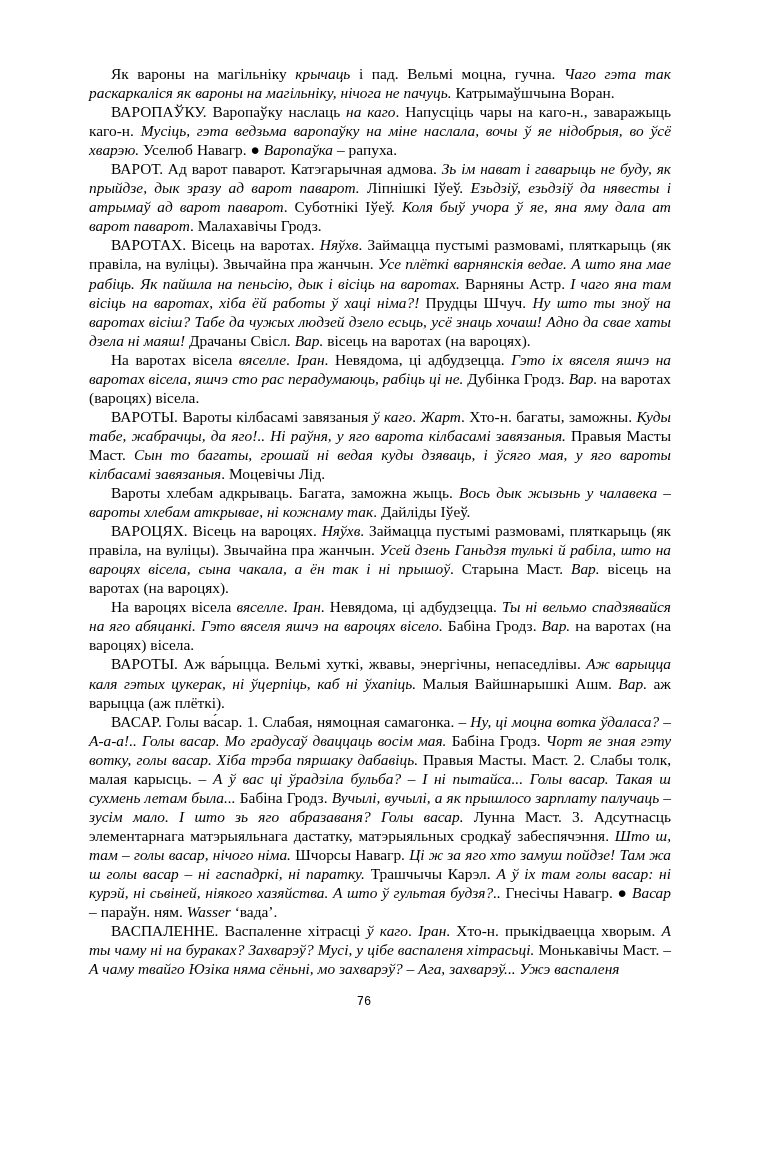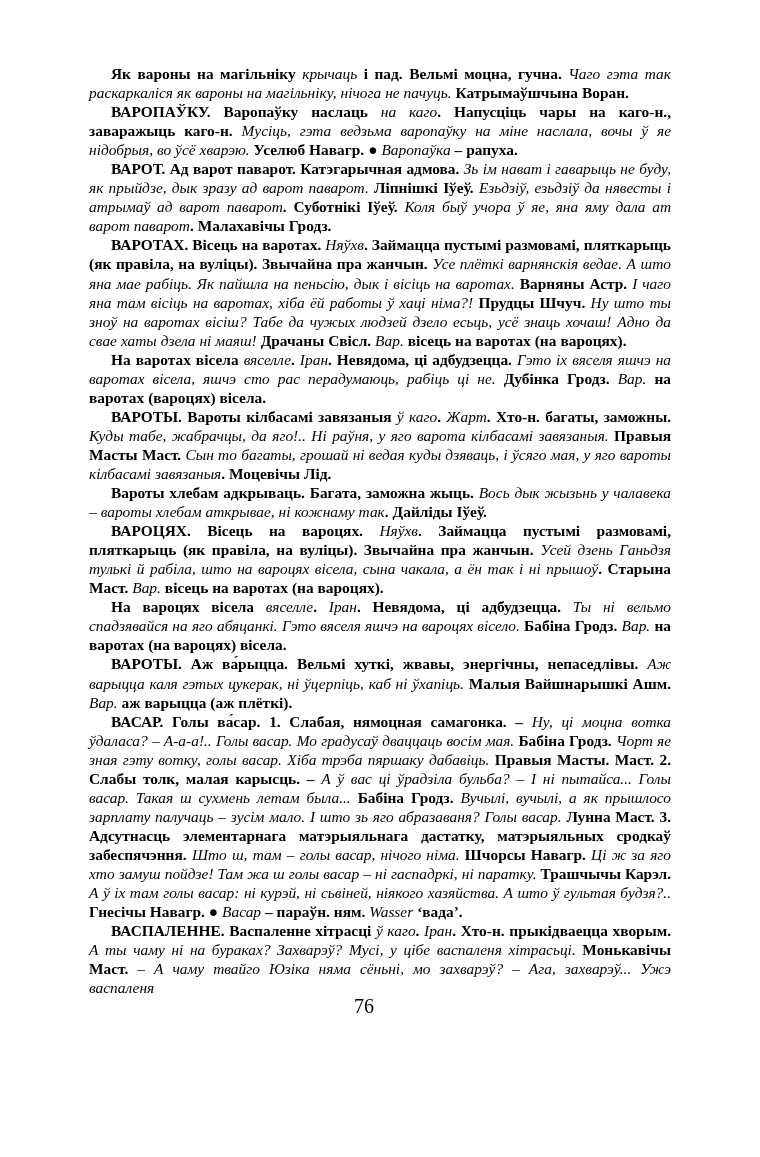--- a/index.html
+++ b/index.html
@@ -33,33 +33,33 @@
     margin: 0;
     padding: 0;
     text-indent: 22px;
     text-align: justify;
     font-size: 15.4px;
     line-height: 19.05px;
     hyphens: none;
     word-spacing: 0.1px;
   }
   
-  .b  { font-weight: bold; margin-top: 36px; }
+  .b  { font-weight: normal; margin-top: 36px; }
   .i  { font-style: italic; }
   .bi { font-weight: normal; font-style: italic; }
-  .r  { font-style: normal; font-weight: bold; margin-top: 20px; }
+  .r  { font-style: normal; font-weight: normal; margin-top: 20px; }
 
   .page-number {
     position: absolute;
     left: 0;
     top: 995px;
     width: 728px;
     text-align: center;
-    font-size: 20px;
-    font-family: Liberation Serif, serif;
+    font-size: 12px;
+    font-family: Liberation Mono, monospace;
   }
 </style>
 </head>
 <body>
 
 <div class="page">
   <div class="text-column" id="text-column">
       <p class="entry"><span class="b">Як вароны на магільніку </span><span class="i">крычаць</span><span class="r"> і пад. Вельмі моцна, гучна. </span><span class="i">Чаго гэта так раскаркаліся як вароны на магільніку, нічога не пачуць.</span><span class="r"> Катрымаўшчына Воран.</span></p>
       <p class="entry"><span class="r">ВАРОПАЎКУ. </span><span class="b">Варопаўку наслаць </span><span class="i">на каго</span><span class="r">. Напусціць чары на каго-н., заваражыць каго-н. </span><span class="i">Мусіць, гэта ведзьма варопаўку на міне наслала, вочы ў яе нідобрыя, во ўсё хварэю.</span><span class="r"> Уселюб Навагр. ● </span><span class="i">Варопаўка</span><span class="r"> – рапуха.</span></p>
       <p class="entry"><span class="r">ВАРОТ. </span><span class="b">Ад варот паварот. </span><span class="r">Катэгарычная адмова. </span><span class="i">Зь ім нават і гаварыць не буду, як прыйдзе, дык зразу ад варот паварот.</span><span class="r"> Ліпнішкі Іўеў. </span><span class="i">Езьдзіў, езьдзіў да нявесты і атрымаў ад варот паварот</span><span class="r">. Суботнікі Іўеў. </span><span class="i">Коля быў учора ў яе, яна яму дала ат варот паварот</span><span class="r">. Малахавічы Гродз.</span></p>

